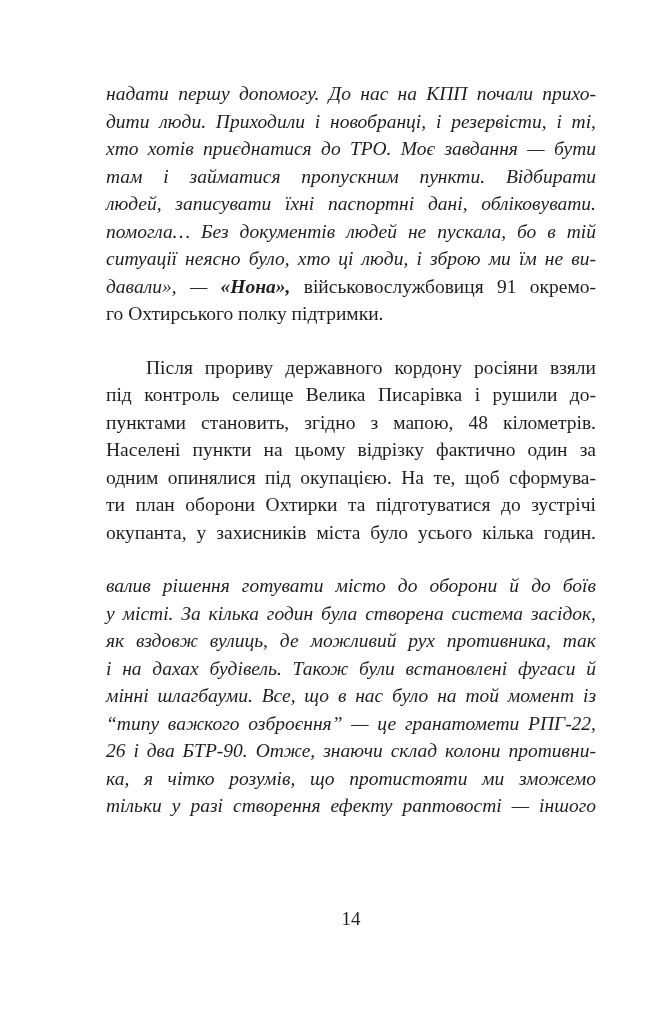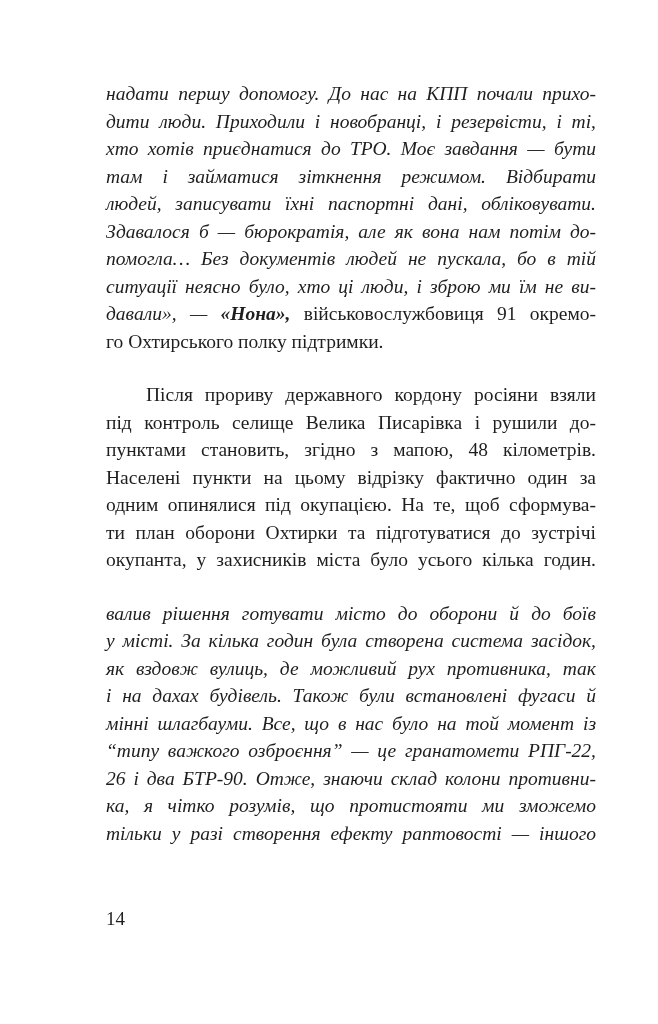--- a/index.html
+++ b/index.html
@@ -39,38 +39,37 @@
     text-indent: 40px;
   }
   .run-i  { font-style: italic; font-weight: normal; }
   .run-bi { font-style: italic; font-weight: bold; }
   .run-r  { font-style: normal; font-weight: normal; }
   .folio {
     position: absolute;
     left: 106px;
     top: 908px;
     width: 490px;
-    text-align: left;
+    text-align: center;
     font-size: 19px;
     font-style: normal;
     color: #1e1e1e;
   }
 </style>
 </head>
 <body>
 
 <div class="page">
   <div class="text-block">
       <div class="paragraph">
         <div class="line j"><span class="run-i">надати першу допомогу. До нас на КПП почали прихо-</span></div>
         <div class="line j"><span class="run-i">дити люди. Приходили і новобранці, і резервісти, і ті,</span></div>
         <div class="line j"><span class="run-i">хто хотів приєднатися до ТРО. Моє завдання — бути</span></div>
-        <div class="line j"><span class="run-i">там і займатися зіткнення режимом. Відбирати</span></div>
+        <div class="line j"><span class="run-i">там і займатися пропускним пункти. Відбирати</span></div>
         <div class="line j"><span class="run-i">людей, записувати їхні паспортні дані, обліковувати.</span></div>
-        <div class="line j"><span class="run-i">Здавалося б — бюрократія, але як вона нам потім до-</span></div>
         <div class="line j"><span class="run-i">помогла… Без документів людей не пускала, бо в тій</span></div>
         <div class="line j"><span class="run-i">ситуації неясно було, хто ці люди, і зброю ми їм не ви-</span></div>
         <div class="line j"><span class="run-i">давали», — </span><span class="run-bi">«Нона»,</span><span class="run-r"> військовослужбовиця 91 окремо-</span></div>
         <div class="line"><span class="run-r">го Охтирського полку підтримки.</span></div>
       </div>
       <div class="paragraph">
         <div class="line j ind"><span class="run-r">Після прориву державного кордону росіяни взяли</span></div>
         <div class="line j"><span class="run-r">під контроль селище Велика Писарівка і рушили до-</span></div>
         <div class="line j"><span class="run-r">пунктами становить, згідно з мапою, 48 кілометрів.</span></div>
         <div class="line j"><span class="run-r">Населені пункти на цьому відрізку фактично один за</span></div>

